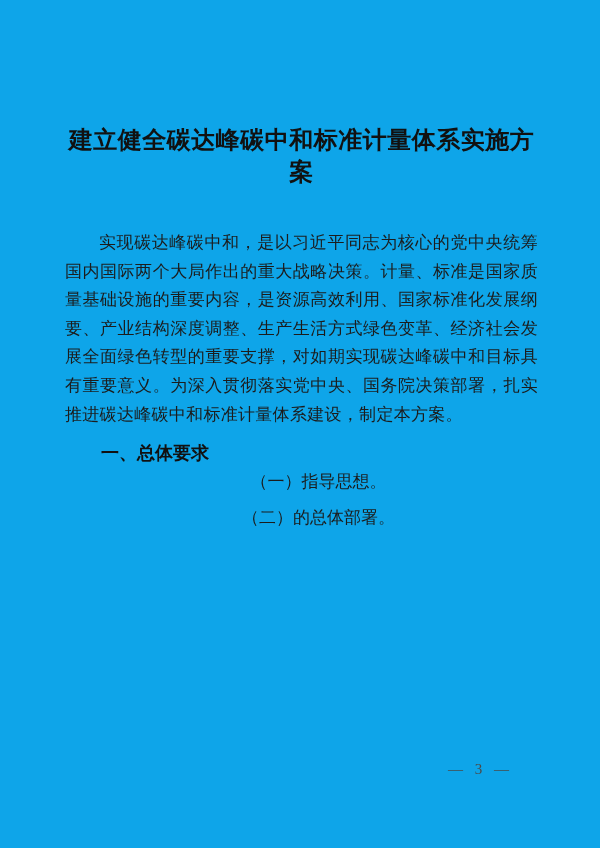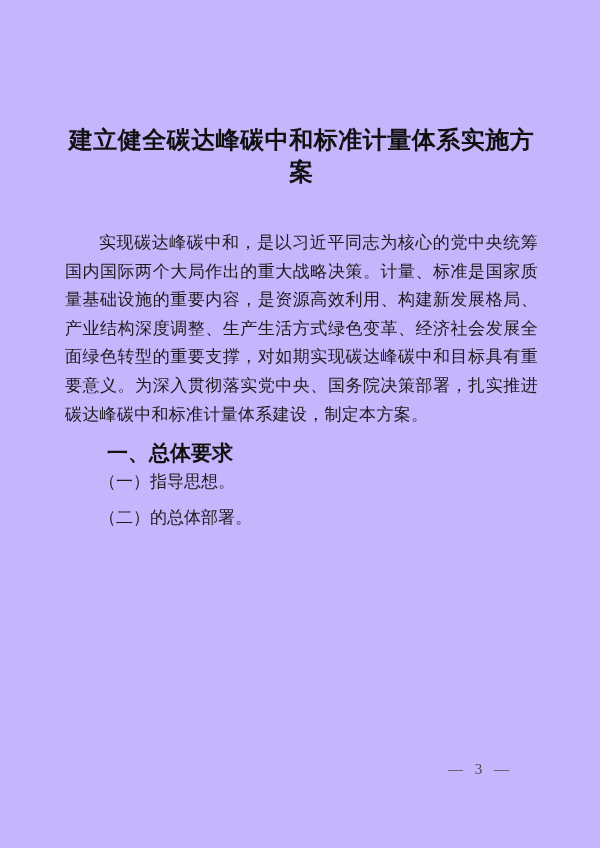--- a/index.html
+++ b/index.html
@@ -6,21 +6,21 @@
   body {
     width: 600px;
     height: 848px;
     background: #ffffff;
     font-family: "Liberation Serif", "DejaVu Serif", serif;
   }
   .page {
     position: relative;
     width: 600px;
     height: 848px;
-    background: #c4b5fd;
+    background: #0ea5e9;
     overflow: hidden;
     color: #1c1c1c;
   }
   .content {
     position: absolute;
     left: 65px;
     top: 124px;
     width: 473px;
   }
   .doc-title {
@@ -39,53 +39,54 @@
     line-height: 28.6px;
     letter-spacing: 0.3px;
     text-align: justify;
     text-indent: 2em;
     word-break: break-all;
     margin: 0;
   }
   .section-heading {
     font-family: "Liberation Sans", "DejaVu Sans", sans-serif;
     font-weight: 700;
-    font-size: 21px;
+    font-size: 18px;
     line-height: 28.6px;
     text-indent: 2em;
     margin: 10px 0 0 0;
     color: #111111;
   }
   .sub-heading {
     font-family: "Liberation Serif", "DejaVu Serif", serif;
     font-size: 17px;
     line-height: 28.6px;
     text-indent: 2em;
     margin: 0;
+    text-align: center;
   }
   .sub-heading.second { margin-top: 8px; }
   .page-number {
     position: absolute;
     top: 761px;
     right: 90px;
     font-family: "Liberation Serif", "DejaVu Serif", serif;
     font-size: 15px;
     color: #4a4a4a;
     word-spacing: 6px;
     letter-spacing: 1px;
   }
 </style>
 </head>
 <body>
 
 <div class="page">
   <div class="content">
     <h1 class="doc-title">建立健全碳达峰碳中和标准计量体系实施方案</h1>
 
-    <p class="para">实现碳达峰碳中和，是以习近平同志为核心的党中央统筹国内国际两个大局作出的重大战略决策。计量、标准是国家质量基础设施的重要内容，是资源高效利用、构建新发展格局、产业结构深度调整、生产生活方式绿色变革、经济社会发展全面绿色转型的重要支撑，对如期实现碳达峰碳中和目标具有重要意义。为深入贯彻落实党中央、国务院决策部署，扎实推进碳达峰碳中和标准计量体系建设，制定本方案。</p>
+    <p class="para">实现碳达峰碳中和，是以习近平同志为核心的党中央统筹国内国际两个大局作出的重大战略决策。计量、标准是国家质量基础设施的重要内容，是资源高效利用、国家标准化发展纲要、产业结构深度调整、生产生活方式绿色变革、经济社会发展全面绿色转型的重要支撑，对如期实现碳达峰碳中和目标具有重要意义。为深入贯彻落实党中央、国务院决策部署，扎实推进碳达峰碳中和标准计量体系建设，制定本方案。</p>
 
     <h2 class="section-heading">一、总体要求</h2>
 
     <p class="sub-heading">（一）指导思想。</p>
 
 
     <p class="sub-heading second">（二）的总体部署。</p>
   </div>
 
   <div class="page-number">— 3 —</div>

